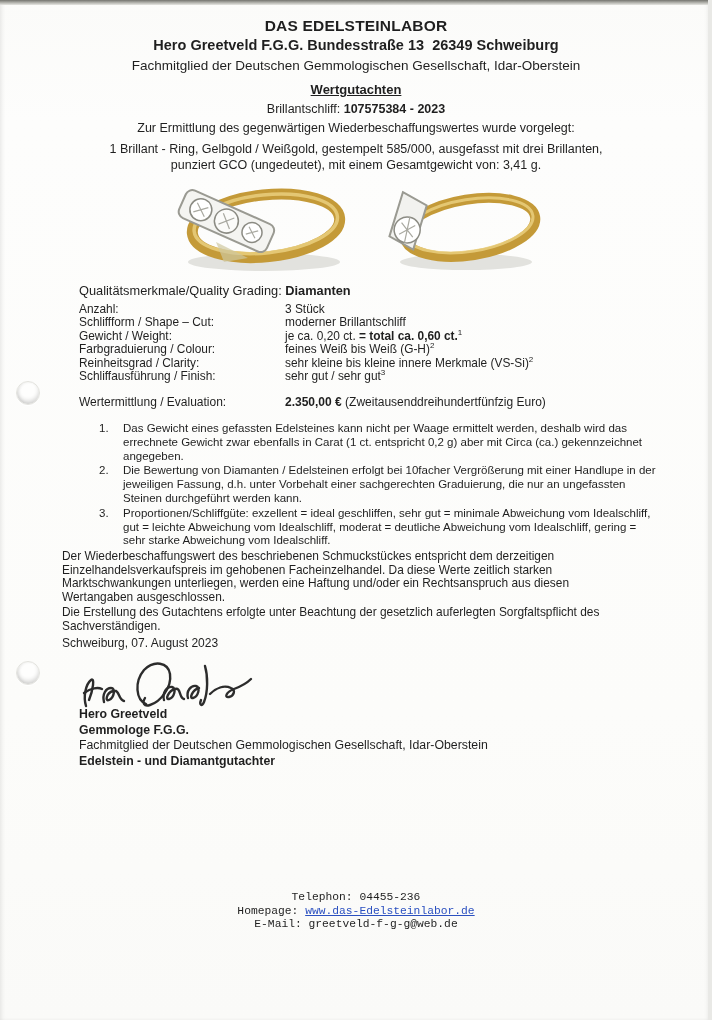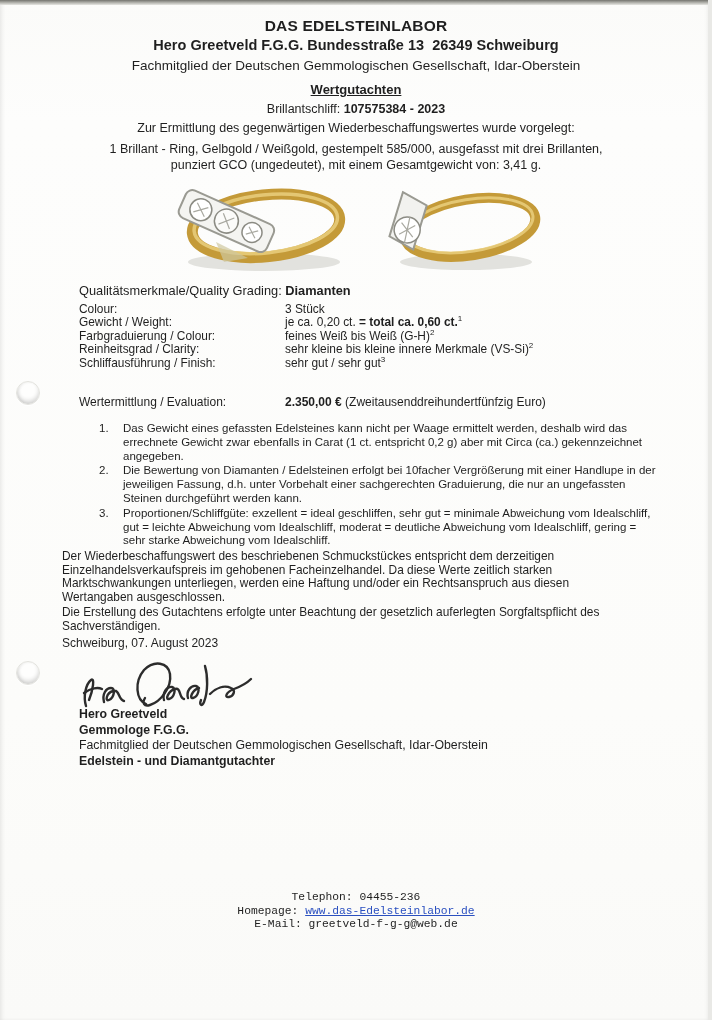--- a/index.html
+++ b/index.html
@@ -126,22 +126,26 @@
       </g>
     </svg>
   </div>
 
   <div class="abs grading-head" style="top:283px;left:79px;">
     <span>Qualitätsmerkmale/Quality Grading: </span><b>Diamanten</b>
   </div>
 
   <div class="abs grading-rows" style="top:303px;left:79px;">
     <div class="g-row">
-      <span class="g-label">Colour:</span>
+      <span class="g-label">Anzahl:</span>
       <span class="g-value"><span>3 Stück</span><b></b><sup></sup></span>
+    </div>
+    <div class="g-row">
+      <span class="g-label">Schliffform / Shape – Cut:</span>
+      <span class="g-value"><span>moderner Brillantschliff</span><b></b><sup></sup></span>
     </div>
     <div class="g-row">
       <span class="g-label">Gewicht / Weight:</span>
       <span class="g-value"><span>je ca. 0,20 ct. </span><b>= total ca. 0,60 ct.</b><sup>1</sup></span>
     </div>
     <div class="g-row">
       <span class="g-label">Farbgraduierung / Colour:</span>
       <span class="g-value"><span>feines Weiß bis Weiß (G-H)</span><b></b><sup>2</sup></span>
     </div>
     <div class="g-row">

